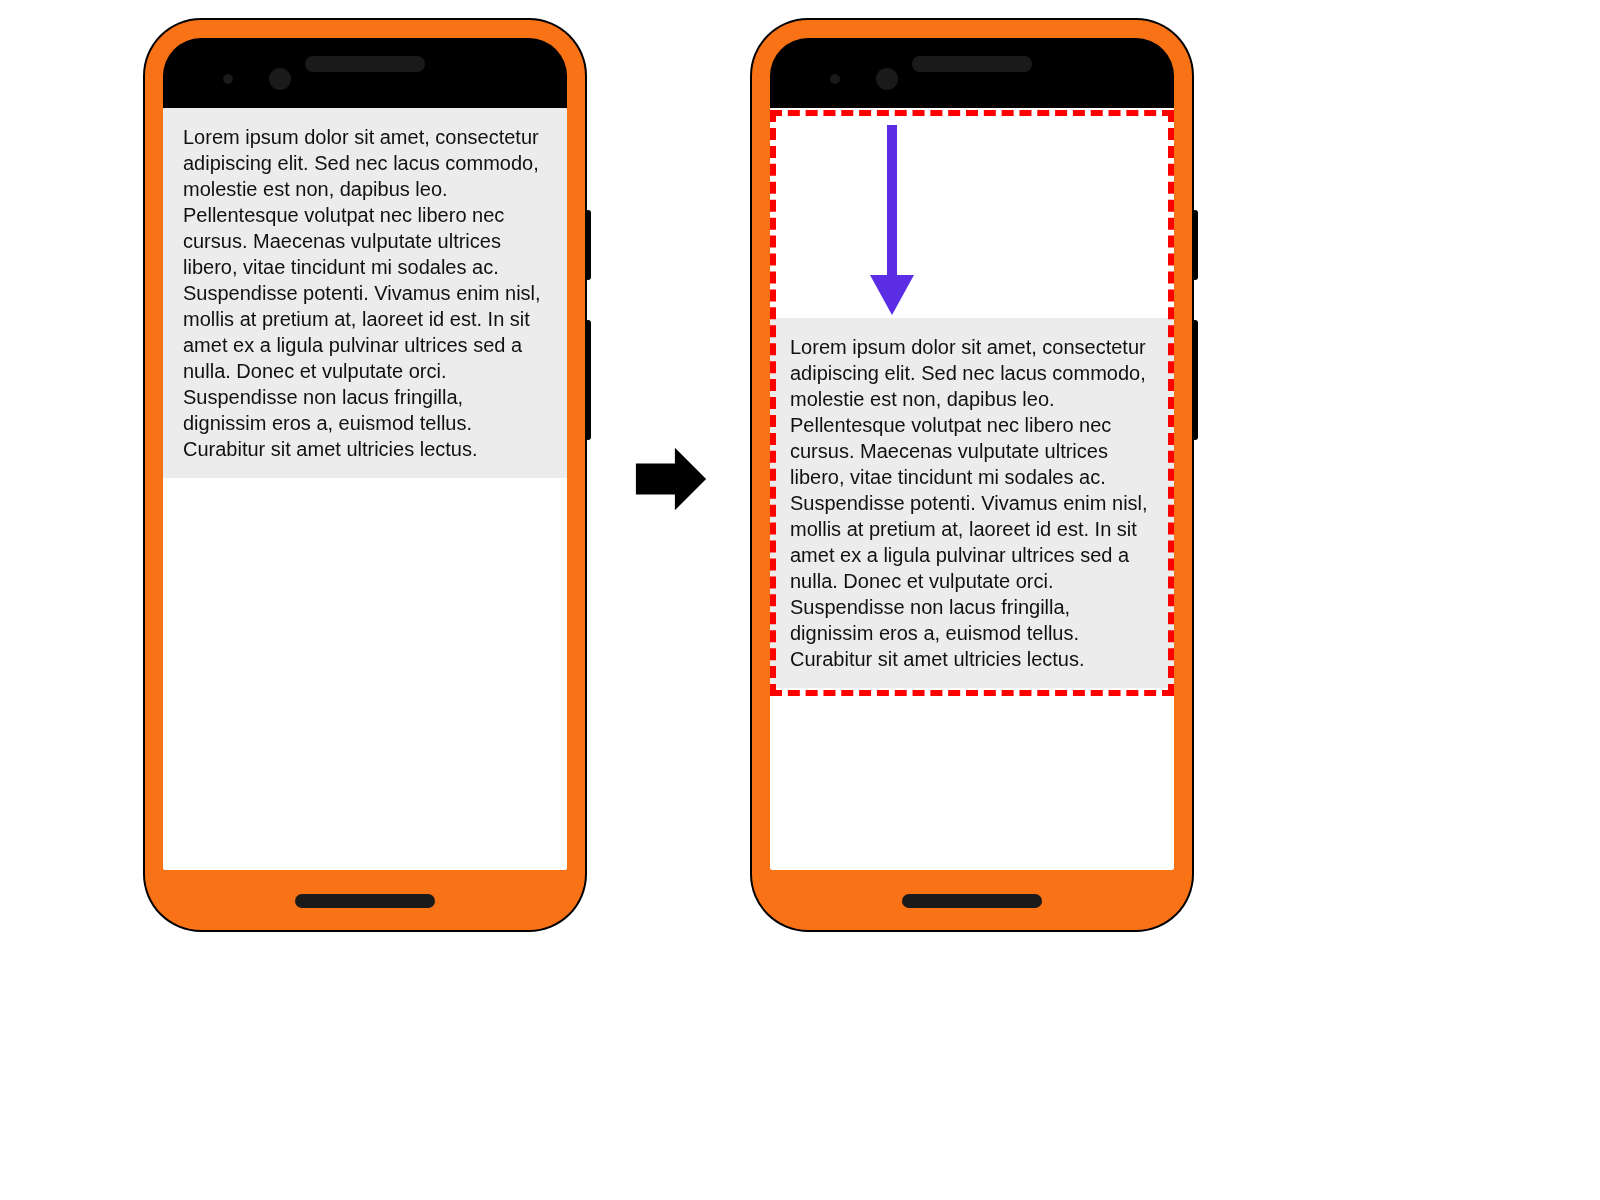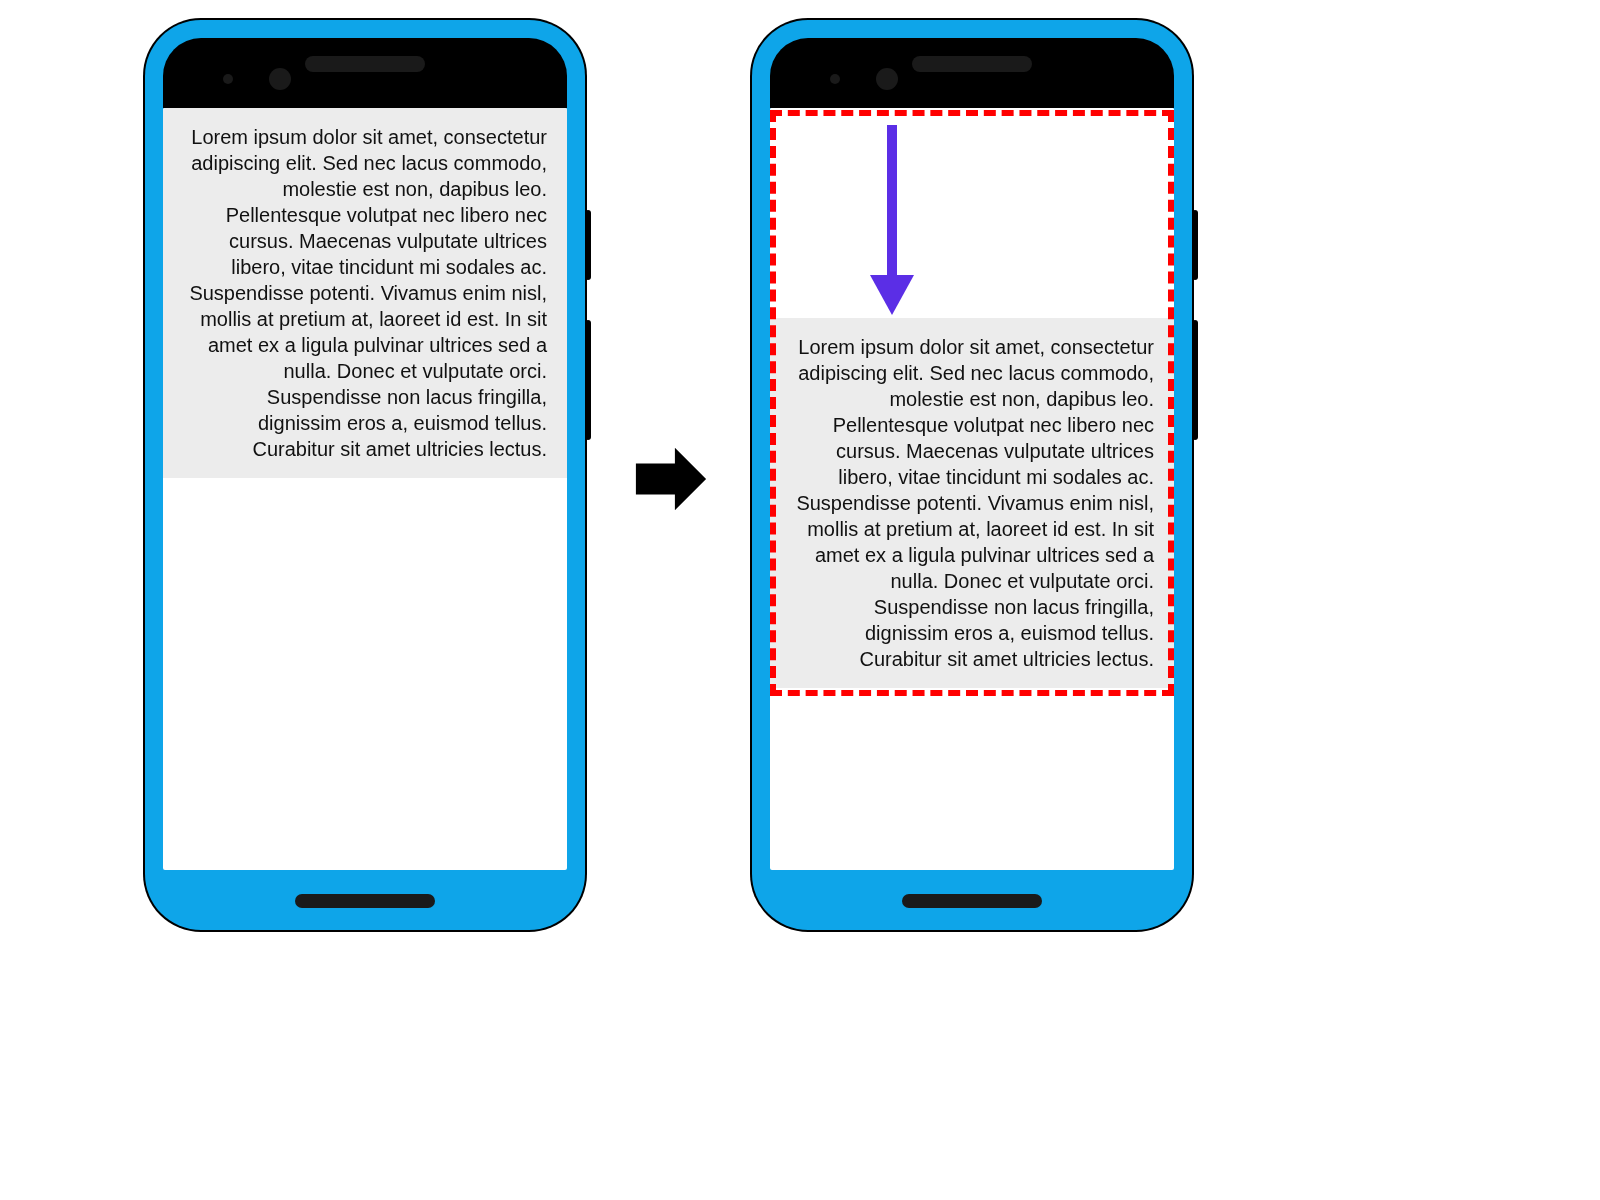--- a/index.html
+++ b/index.html
@@ -14,24 +14,23 @@
     position: relative;
     width: 1600px;
     height: 1200px;
   }
 
   
   .phone {
     position: absolute;
     width: 440px;
     height: 910px;
-    background: #0ea5e9;
+    background: #f97316;
     border-radius: 56px;
     box-shadow: 0 0 0 2px #000;
-    text-align: right;
   }
   .phone .screen {
     position: absolute;
     left: 18px;
     right: 18px;
     bottom: 60px;
     background: #ffffff;
     border-radius: 2px;
     overflow: hidden;
   }

